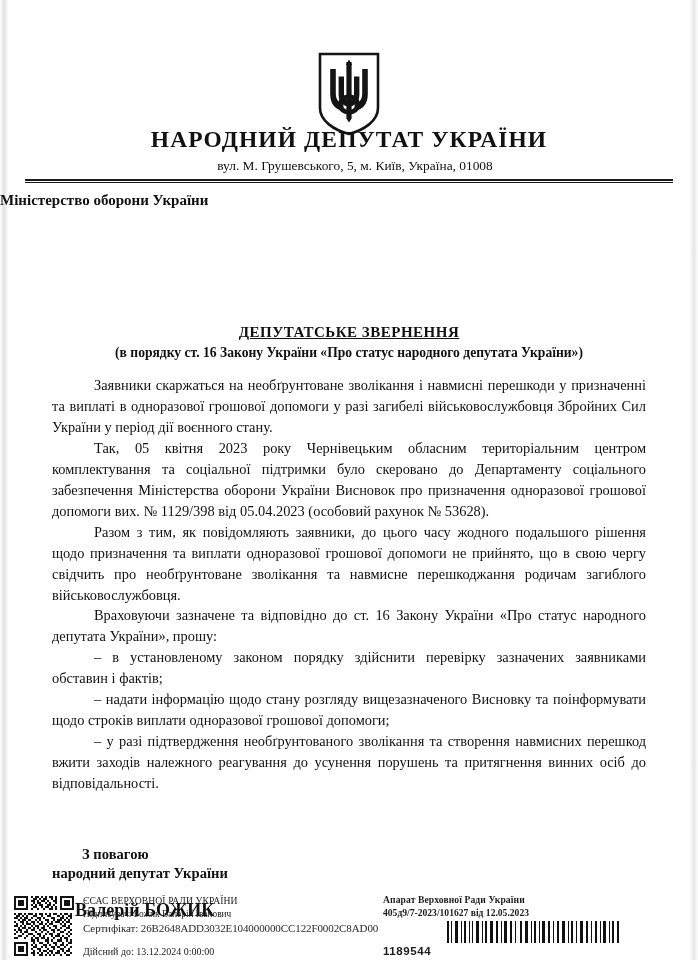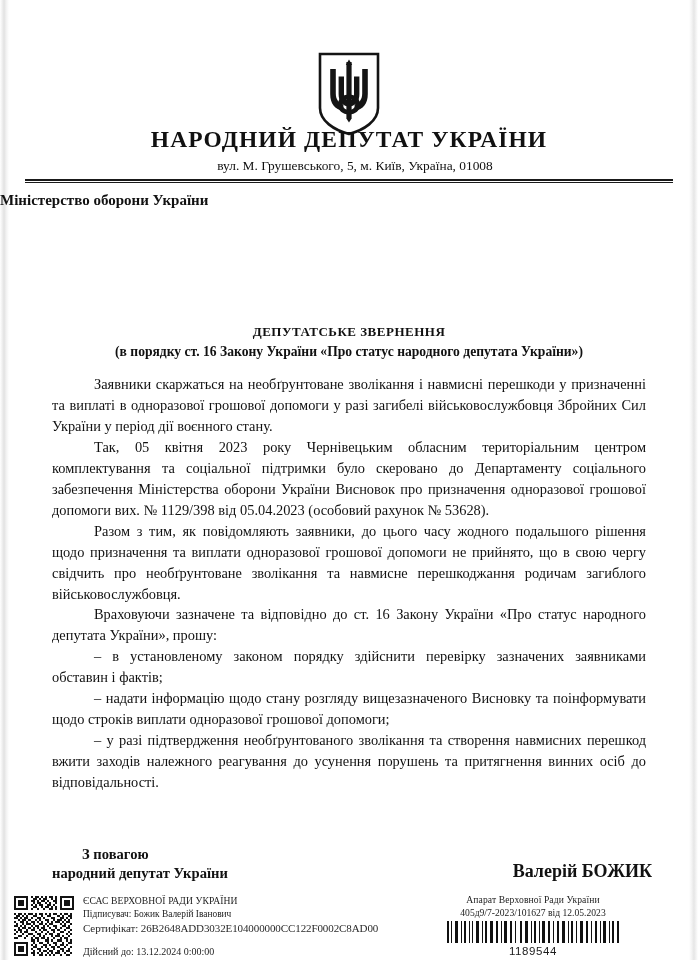--- a/index.html
+++ b/index.html
@@ -88,23 +88,24 @@
     font-weight: bold;
     margin: 9px 52px 0 0;
   }
 
   
   .doc-title-block {
     margin-top: 115px;
     text-align: center;
   }
   .doc-title {
-    font-size: 13px;
+    font-size: 15px;
     font-weight: bold;
     letter-spacing: 0.5px;
+    text-decoration: underline;
   }
   .doc-subtitle {
     font-size: 13.6px;
     font-weight: bold;
     margin-top: 4px;
   }
 
   
   .body-text {
     margin: 14px 52px 0 52px;
@@ -123,22 +124,22 @@
 
   
   .sign-block {
     position: absolute;
     left: 52px;
     right: 46px;
     top: 845px;
   }
   .sign-row {
     display: flex;
-    justify-content: space-between;
     align-items: flex-start;
+    flex-direction: column;
   }
   .sign-left {
     font-size: 14.6px;
     font-weight: bold;
     line-height: 1.33;
   }
   .sign-regards {
     display: block;
     margin-left: 30px;
   }
@@ -175,24 +176,25 @@
   .stamp-text .l1 { font-size: 9.6px; letter-spacing: 0.1px; }
   .stamp-text .l2 { font-size: 9.4px; }
   .stamp-text .l3 { font-size: 11px; letter-spacing: -0.1px; color: #2a2a2a; }
   .stamp-text .l4 { font-size: 10px; margin-top: 8px; }
 
   .stamp-right {
     position: absolute;
     left: 383px;
     top: 893px;
     width: 300px;
-    text-align: center;
+    text-align: left;
     font-size: 9.6px;
     line-height: 1.38;
     color: #1c1c1c;
+    font-weight: bold;
   }
   .stamp-right .apparatus { letter-spacing: 0.1px; }
   .barcode {
     margin: 2px auto 0 auto;
     width: 176px;
     height: 22px;
     display: block;
   }
   .barcode-num {
     font-family: "Liberation Sans", "DejaVu Sans", sans-serif;

